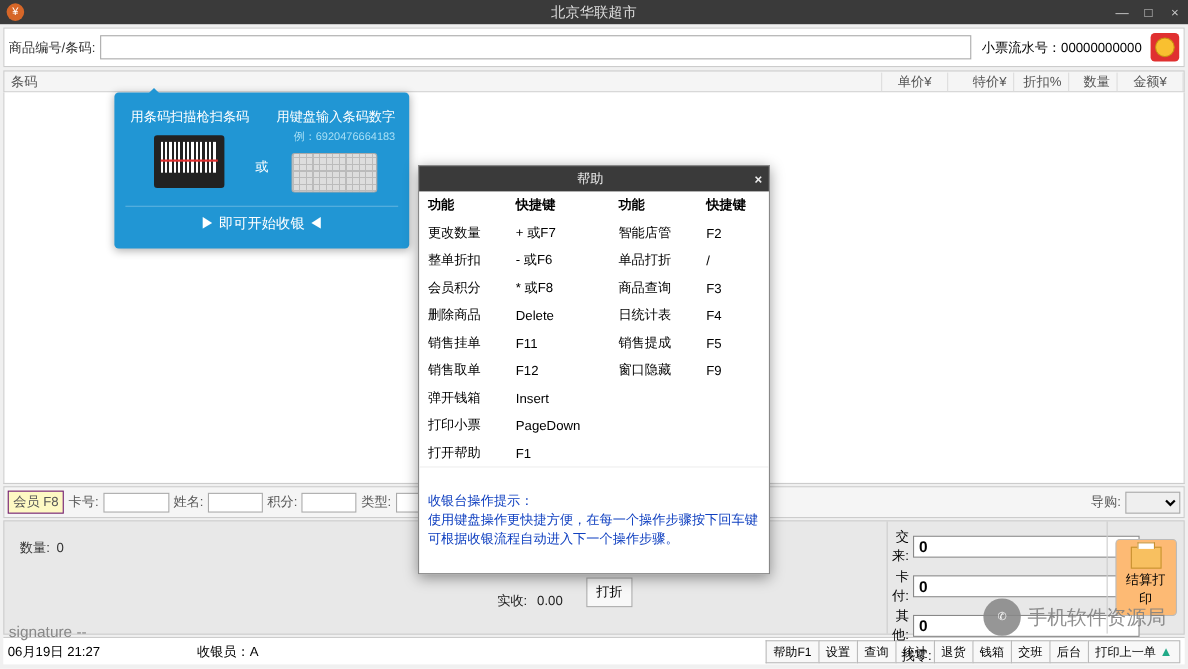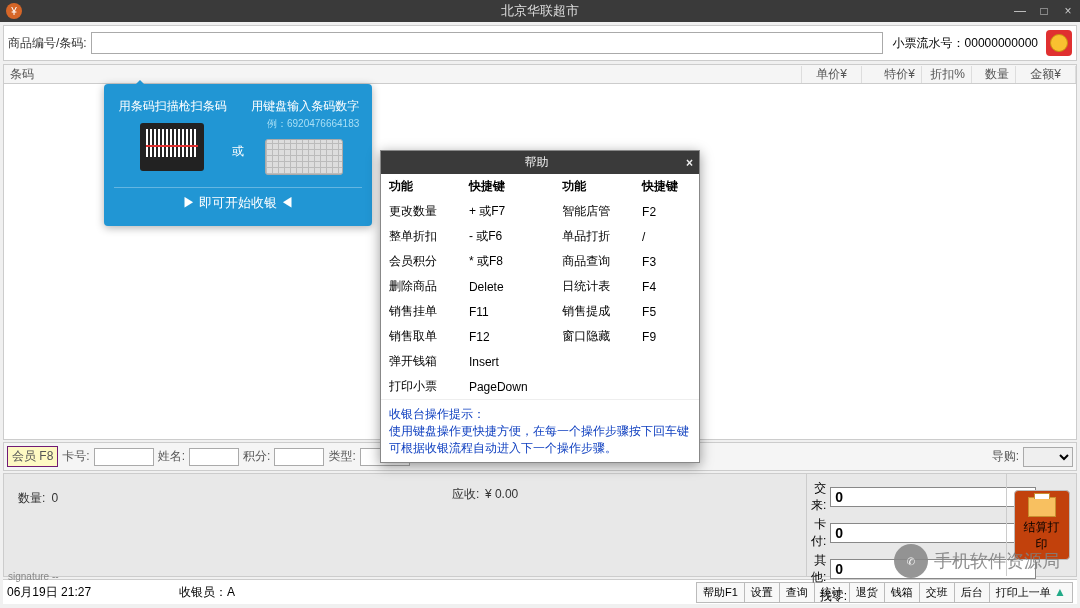--- a/index.html
+++ b/index.html
@@ -30,45 +30,45 @@
 .kbd-img{margin:8px auto 0;width:78px;height:36px;background:#ddd;border:1px solid #aaa;border-radius:3px;background-image:repeating-linear-gradient(0deg,#bbb 0 1px,transparent 1px 6px),repeating-linear-gradient(90deg,#bbb 0 1px,transparent 1px 6px)}
 .tooltip .start{text-align:center;margin-top:12px;padding:6px 0;border-top:1px solid rgba(255,255,255,.3);font-size:13px}
 .helpwin{position:absolute;left:380px;top:150px;width:320px;background:#fff;border:1px solid #888;box-shadow:0 3px 12px rgba(0,0,0,.4);z-index:10}
 .helpwin .hbar{background:#3a3a3a;color:#eee;padding:3px 6px;display:flex;align-items:center}
 .helpwin .hbar .ht{flex:1;text-align:center}
 .helpwin .hbar .hx{cursor:pointer;font-weight:bold}
 .helpwin table{width:100%;border-collapse:collapse}
 .helpwin th,.helpwin td{text-align:left;padding:4px 8px;font-size:12px}
 .helpwin th{font-weight:bold}
 .helpwin td.k{font-weight:normal}
-.helpwin .tips{color:#1040c0;font-size:11px;padding:6px 8px;border-top:1px solid #eee;line-height:1.4}
+.helpwin .tips{color:#1040c0;font-size:11px;padding:22px 8px;border-top:1px solid #eee;line-height:1.4}
 .memberrow{background:#f5f5f5;border:1px solid #ccc;margin:2px 3px;padding:3px;display:flex;align-items:center;gap:4px}
 .memberrow .lab{color:#555}
 .memberrow input{border:1px solid #aaa;height:18px;padding:0 3px}
 .memberrow select{border:1px solid #aaa;height:20px}
 .bottom{background:#e8e8e8;border:1px solid #ccc;margin:0 3px;height:104px;display:flex;position:relative}
 .bottom .left{width:440px;padding:8px 14px}
 .bottom .qty{font-size:22px;color:#333}
 .bottom .mid{flex:1;padding:4px 8px}
 .bottom .due{font-size:20px;color:#333;margin:2px 0 18px}
 .bottom .paid{font-size:32px;color:#222;display:inline-block}
 .bottom .disc-btn{border:1px solid #aaa;background:#f8f8f8;padding:4px 8px;margin-left:18px;vertical-align:8px;display:inline-block;cursor:pointer}
 .bottom .pay{width:200px;padding:4px;border-left:1px solid #ccc}
 .bottom .payrow{display:flex;align-items:center;margin:2px 0}
 .bottom .payrow .pl{width:36px;text-align:right;margin-right:4px}
 .bottom .payrow input{flex:1;border:1px solid #888;height:20px;padding:0 4px;font-size:14px;font-weight:bold}
 .bottom .print{width:70px;border-left:1px solid #ccc;display:flex;flex-direction:column;align-items:center;justify-content:center;gap:4px}
-.print-btn{border:1px solid #bbb;background:#c2410c;border-radius:4px;padding:6px;text-align:center;cursor:pointer;width:56px}
+.print-btn{border:1px solid #bbb;background:#fdba74;border-radius:4px;padding:6px;text-align:center;cursor:pointer;width:56px}
 .print-icon{width:28px;height:20px;margin:0 auto 2px;background:#f8c060;border:1px solid #c89030;position:relative}
 .print-icon::before{content:"";position:absolute;left:5px;right:5px;top:-5px;height:5px;background:#fff;border:1px solid #c89030;border-bottom:none}
 .statusbar{background:#fff;border-top:1px solid #ccc;height:24px;margin:2px 3px 0;display:flex;align-items:center;padding:12px 4px;gap:8px}
 .statusbar .sbtns{margin-left:auto;display:flex;gap:0}
 .statusbar .sbtn{border:1px solid #bbb;background:#f8f8f8;padding:2px 6px;cursor:pointer;font-size:11px;border-right:none}
 .statusbar .sbtn:last-child{border-right:1px solid #bbb}
-.sig{position:absolute;left:8px;bottom:26px;font-size:10px;color:#888}
+.sig{position:absolute;left:8px;bottom:26px;font-size:14px;color:#888}
 .watermark{position:absolute;right:20px;bottom:30px;display:flex;align-items:center;gap:6px;opacity:.88;z-index:20}
 .wm-circle{width:34px;height:34px;border-radius:50%;background:#888;display:flex;align-items:center;justify-content:center;color:#fff;font-size:10px}
 .wm-text{color:#808080;font-size:18px;font-weight:500}
 </style>
 </head>
 <body>
 
 <div class="titlebar">
   <div class="icon">¥</div>
   <div class="title">北京华联超市</div>
@@ -170,20 +170,26 @@
         </tr>
         <tr>
           <td>弹开钱箱</td>
           <td class="k">Insert</td>
           <td></td>
           <td class="k"></td>
         </tr>
         <tr>
           <td>打印小票</td>
           <td class="k">PageDown</td>
+          <td></td>
+          <td class="k"></td>
+        </tr>
+        <tr>
+          <td>打开帮助</td>
+          <td class="k">F1</td>
           <td></td>
           <td class="k"></td>
         </tr>
       </tbody>
   </table>
   <div class="tips">
     <span>收银台操作提示：</span><br>
     <span>使用键盘操作更快捷方便，在每一个操作步骤按下回车键可根据收银流程自动进入下一个操作步骤。</span>
   </div>
 </div>
@@ -202,20 +208,24 @@
   <span class="lab">导购:</span>
     <select style="width:50px"></select>
 </div>
 
 <div class="bottom">
   <div class="left">
     <div class="qty"><span>数量:</span> <span>0</span></div>
   </div>
   <div class="mid">
     <div class="due"><span>应收:</span> <span>¥ 0.00</span></div>
+    <div>
+      <span class="paid"><span>实收:</span> <span>0.00</span></span>
+      <span class="disc-btn">打折</span>
+    </div>
   </div>
   <div class="pay">
     <div class="payrow">
         <span class="pl">交来:</span>
         <input value="0" style="">
       </div>
     <div class="payrow">
         <span class="pl">卡付:</span>
         <input value="0" style="">
       </div>

